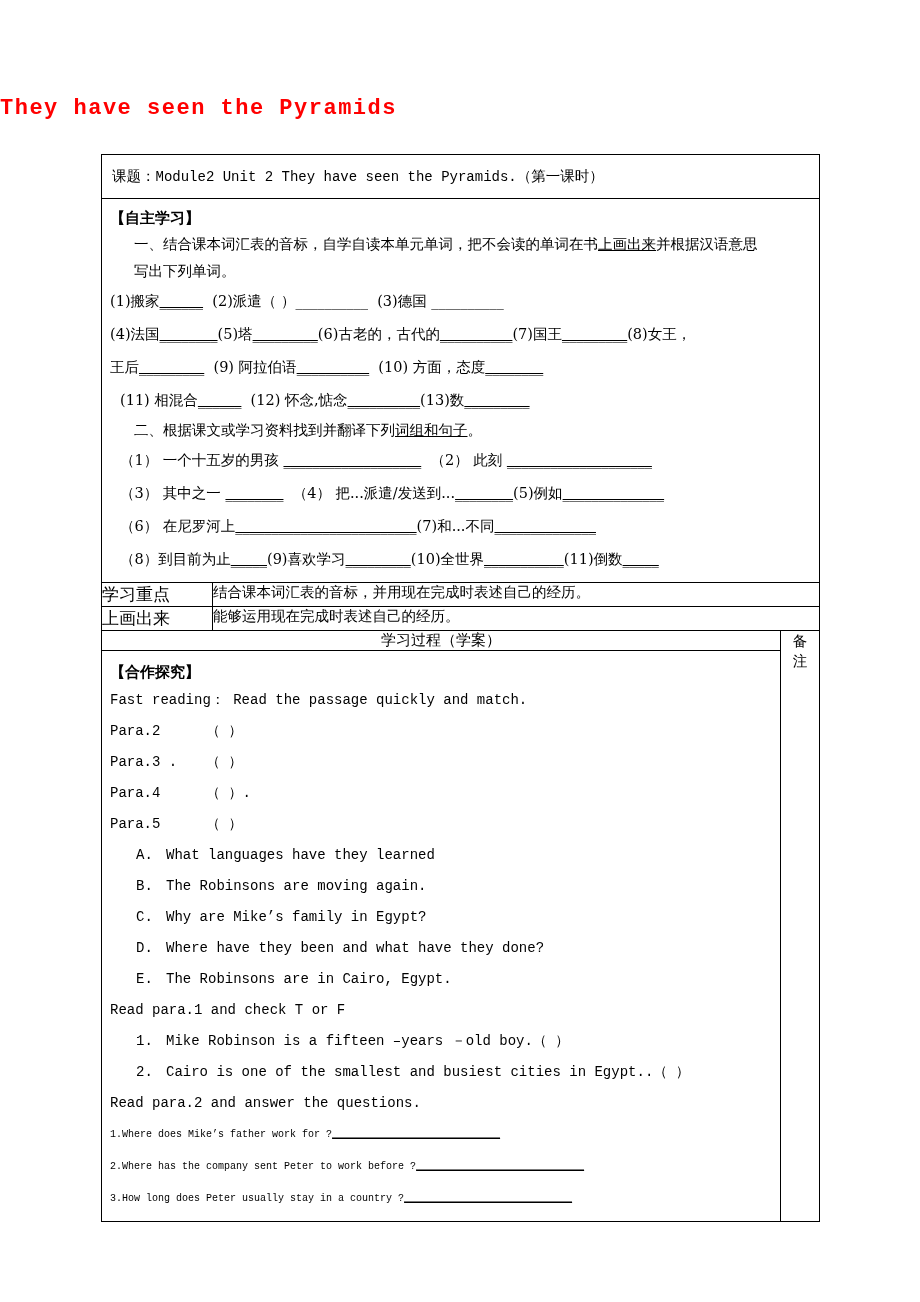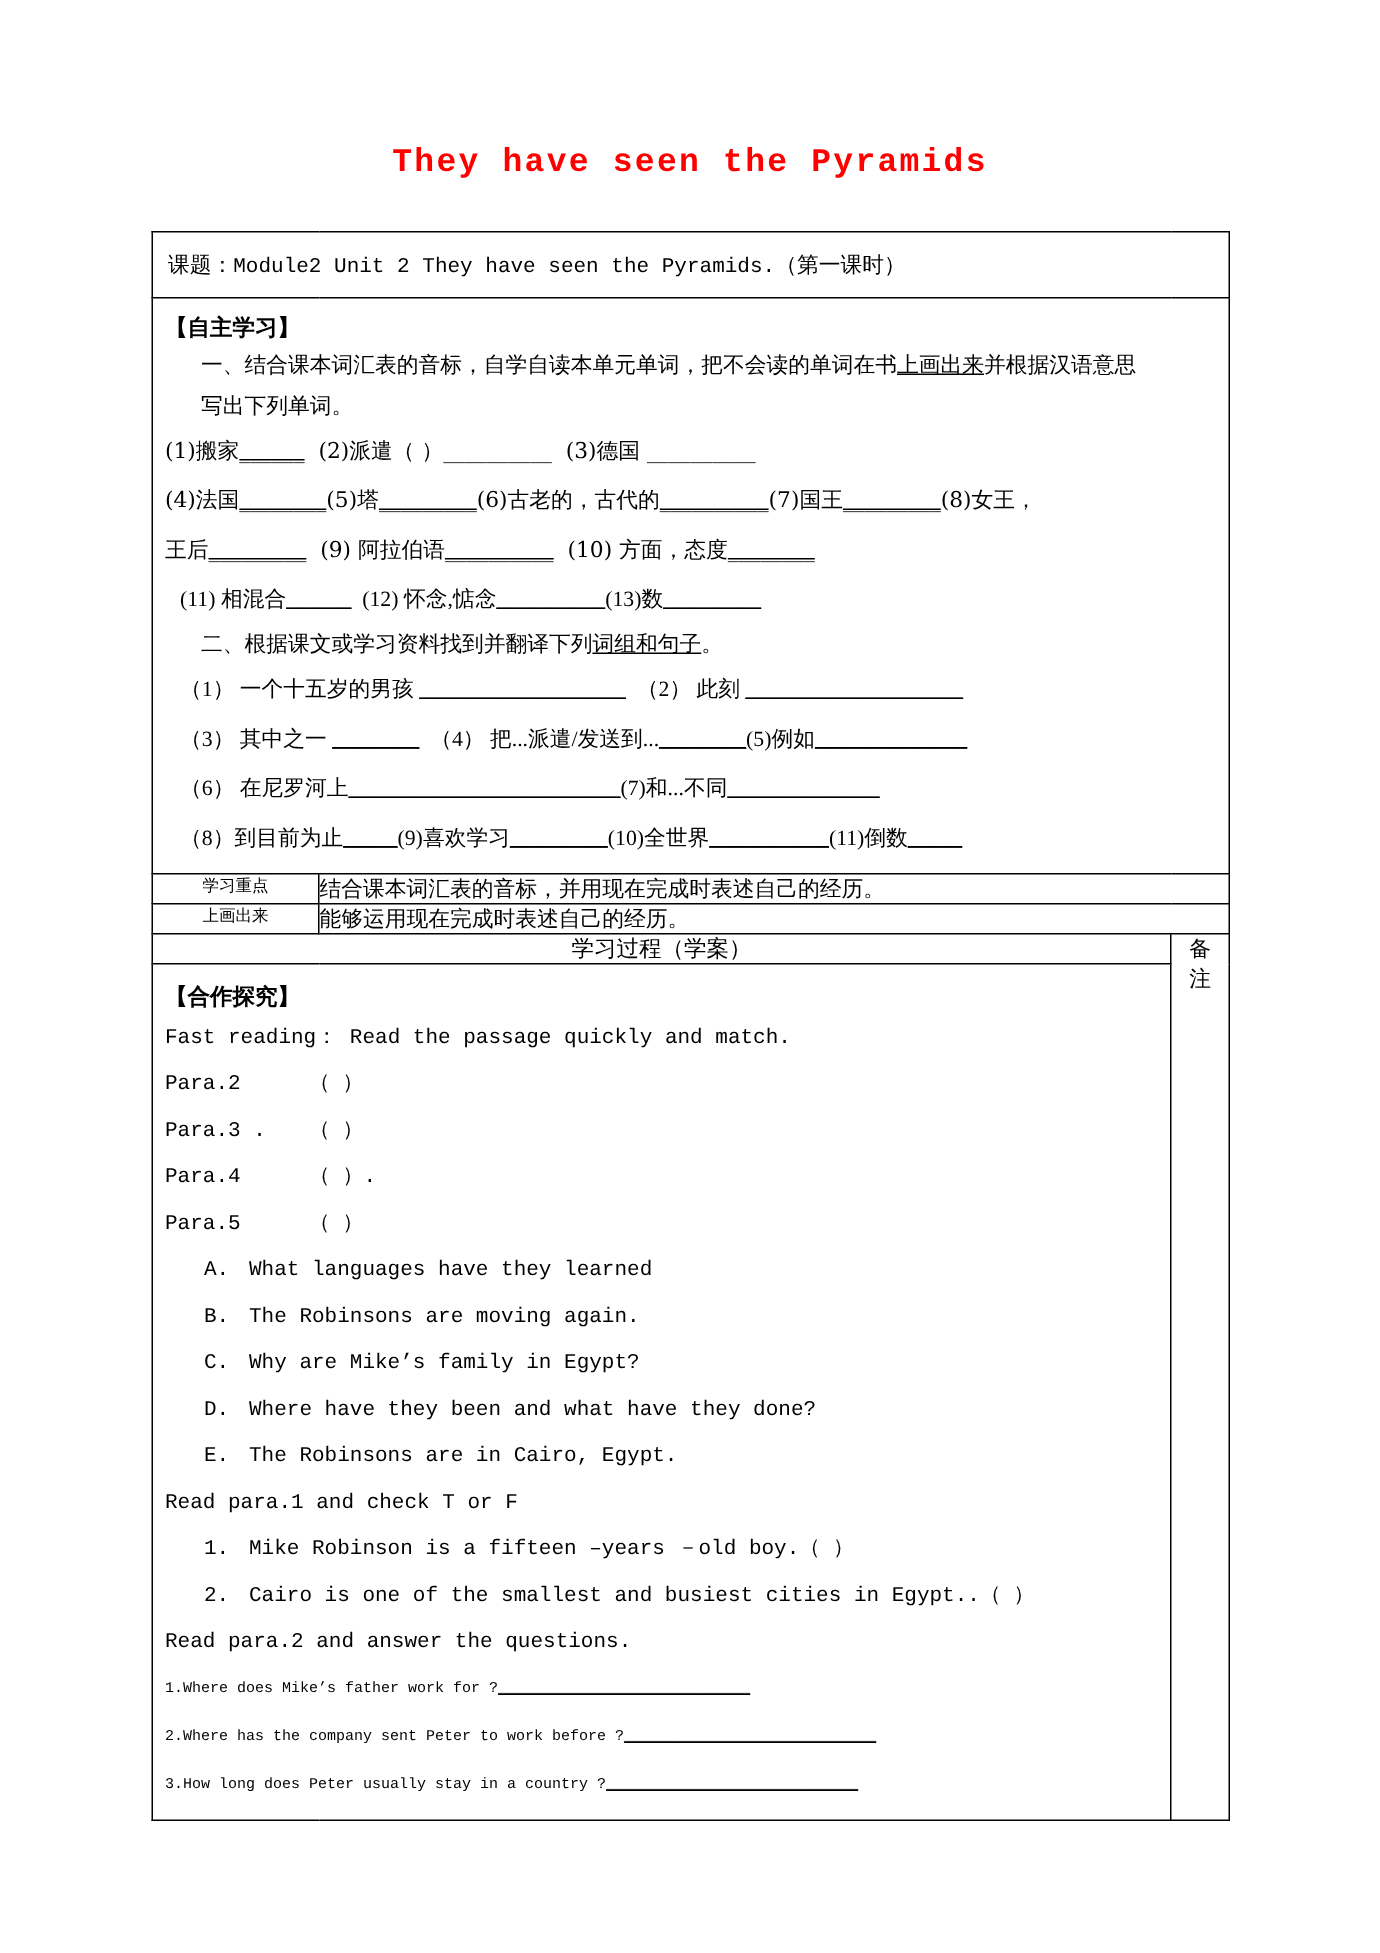--- a/index.html
+++ b/index.html
@@ -21,21 +21,20 @@
     left: 0; top: 0;
     width: 920px;
     height: 1302px;
   }
 
   .doc-title {
     position: absolute;
     left: 0;
     top: 96px;
     width: 920px;
-    text-align: center;
     color: #ff0000;
     font-family: "Liberation Mono", "DejaVu Sans Mono", monospace;
     font-weight: bold;
     font-size: 22px;
     letter-spacing: 1.5px;
     white-space: nowrap;
   }
 
   table.main {
     position: absolute;
@@ -98,23 +97,22 @@
 
   
   .selfstudy .cell-pad {
     padding: 6px 6px 6px 8px;
   }
   .line-tight { line-height: 27px; }
   .line-loose { line-height: 33px; }
 
   
   .kp-label {
-    text-align: center;
     font-family: Liberation Serif, serif;
-    font-size: 11px;
+    font-size: 17px;
     padding: 9px 4px;
     white-space: nowrap;
   }
   .kp-value {
     font-family: "DejaVu Serif", "Liberation Serif", serif;
     font-size: 14.5px;
     padding: 9px 4px 9px 10px;
     white-space: nowrap;
   }
 
@@ -139,21 +137,21 @@
     width: 1em;
     margin: 0 auto;
     word-break: break-all;
   }
 
   .body-cell .cell-pad {
     padding: 8px 6px 6px 8px;
   }
 
   .indent1 { padding-left: 26px; }
-  .indent-sm { padding-left: 10px; font-family: Liberation Serif, serif; }
+  .indent-sm { padding-left: 10px; }
 
   .para-row { display: block; }
   .para-label { display: inline-block; width: 96px; }
 
   .opt-label { display: inline-block; width: 30px; }
 
   .q-line {
     font-family: "Liberation Mono", "DejaVu Sans Mono", monospace;
     font-size: 10px;
     line-height: 32px;

